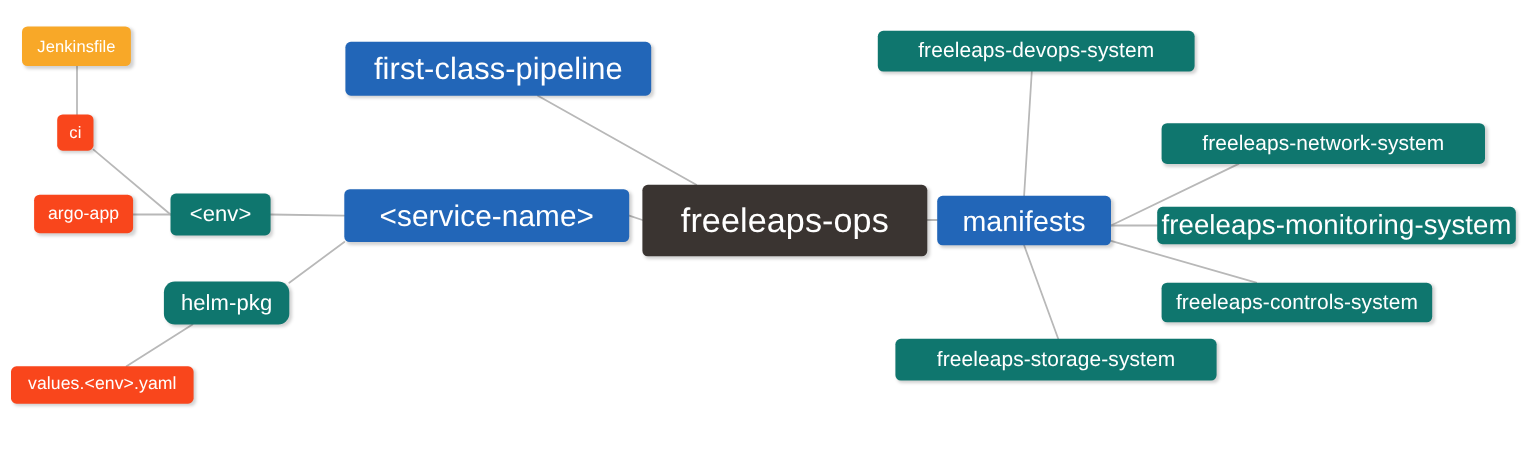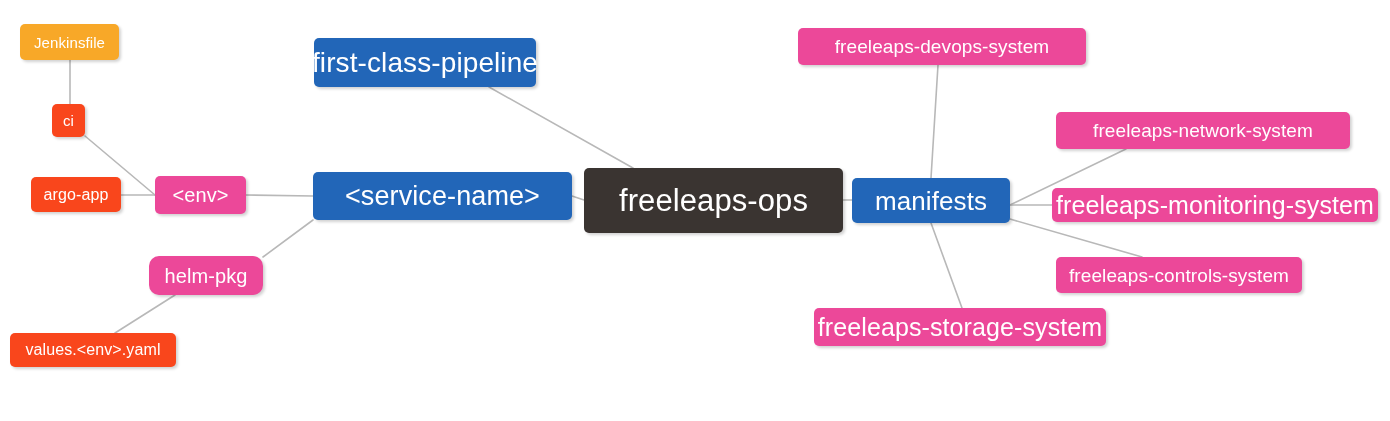--- a/index.html
+++ b/index.html
@@ -42,21 +42,21 @@
     line-height: 1;
     padding: 0 10px;
   }
   .node-label {
     display: block;
     color: #ffffff;
   }
   
   .n-root   { background: #3a3431; }
   .n-blue   { background: #2266b8; }
-  .n-green  { background: #ec4899; }
+  .n-green  { background: #0f766e; }
   .n-red    { background: #f9461c; }
   .n-orange { background: #f8a828; }
 </style>
 </head>
 <body>
 
 <div id="mindmap-canvas">
   <svg id="edge-layer" viewBox="0 0 1390 421">
       <line x1="70" y1="60" x2="70" y2="104" stroke="#b8b8b8" stroke-width="1.6" stroke-linecap="round"></line>
       <line x1="85" y1="136" x2="155" y2="195" stroke="#b8b8b8" stroke-width="1.6" stroke-linecap="round"></line>
@@ -85,21 +85,21 @@
       </div>
       <div class="node n-green" style="left: 155px; top: 176px; width: 91px; height: 38px; font-size: 20px;">
         <span class="node-label">&lt;env&gt;</span>
       </div>
       <div class="node n-green" style="left: 149px; top: 256px; width: 114px; height: 39px; font-size: 20px; border-radius: 10px;">
         <span class="node-label">helm-pkg</span>
       </div>
       <div class="node n-red" style="left: 10px; top: 333px; width: 166px; height: 34px; font-size: 16px;">
         <span class="node-label">values.&lt;env&gt;.yaml</span>
       </div>
-      <div class="node n-blue" style="left: 314px; top: 38px; width: 222px; height: 49px; font-size: 28px; text-align: right;">
+      <div class="node n-blue" style="left: 314px; top: 38px; width: 278px; height: 49px; font-size: 28px; text-align: right;">
         <span class="node-label">first-class-pipeline</span>
       </div>
       <div class="node n-blue" style="left: 313px; top: 172px; width: 259px; height: 48px; font-size: 27px;">
         <span class="node-label">&lt;service-name&gt;</span>
       </div>
       <div class="node n-root" style="left: 584px; top: 168px; width: 259px; height: 65px; font-size: 31px;">
         <span class="node-label">freeleaps-ops</span>
       </div>
       <div class="node n-blue" style="left: 852px; top: 178px; width: 158px; height: 45px; font-size: 26px;">
         <span class="node-label">manifests</span>
@@ -109,17 +109,17 @@
       </div>
       <div class="node n-green" style="left: 1056px; top: 112px; width: 294px; height: 37px; font-size: 19px;">
         <span class="node-label">freeleaps-network-system</span>
       </div>
       <div class="node n-green" style="left: 1052px; top: 188px; width: 326px; height: 34px; font-size: 25px;">
         <span class="node-label">freeleaps-monitoring-system</span>
       </div>
       <div class="node n-green" style="left: 1056px; top: 257px; width: 246px; height: 36px; font-size: 19px;">
         <span class="node-label">freeleaps-controls-system</span>
       </div>
-      <div class="node n-green" style="left: 814px; top: 308px; width: 292px; height: 38px; font-size: 25px;">
+      <div class="node n-green" style="left: 814px; top: 308px; width: 292px; height: 38px; font-size: 19px;">
         <span class="node-label">freeleaps-storage-system</span>
       </div>
     </div>
 </div>
 
 </body></html>

